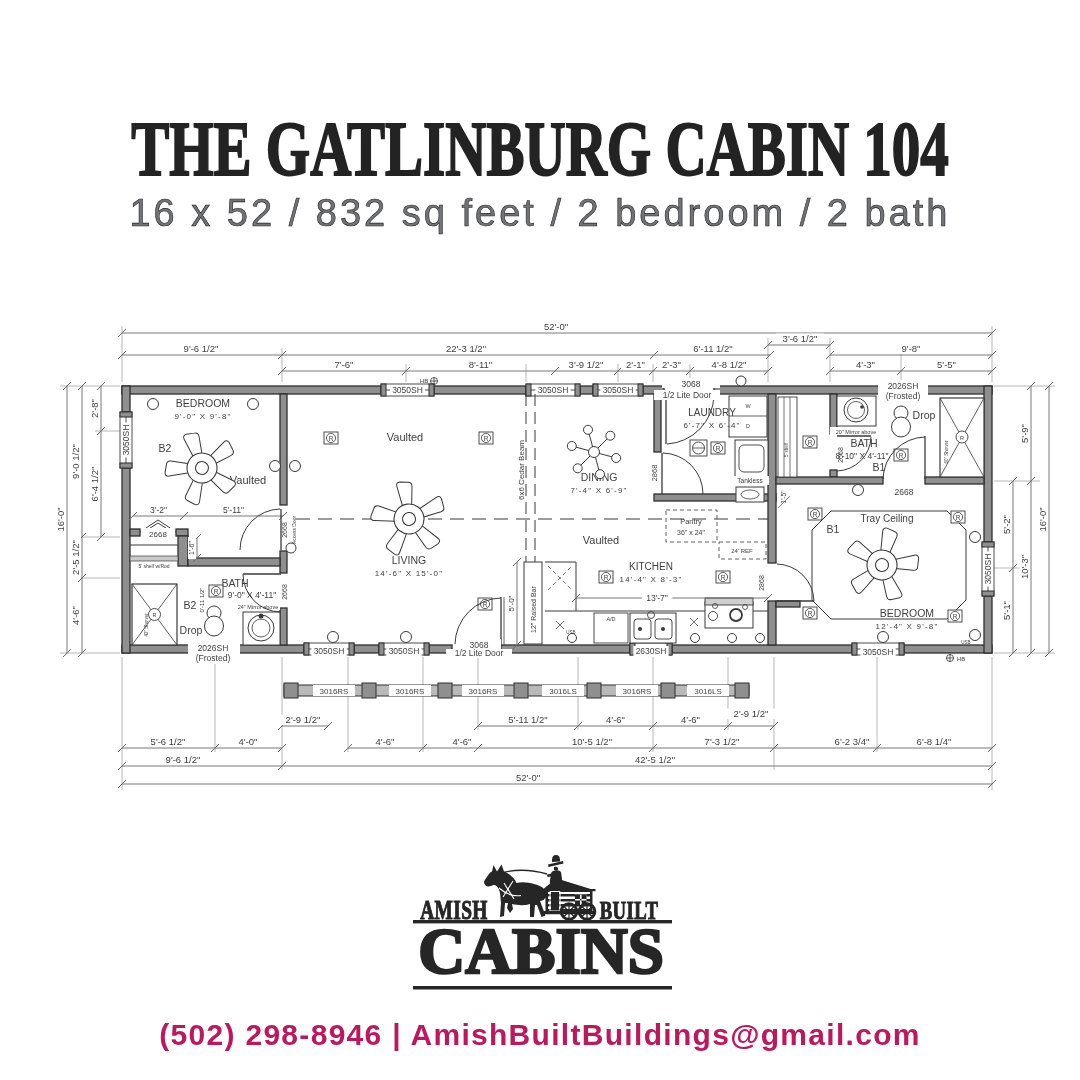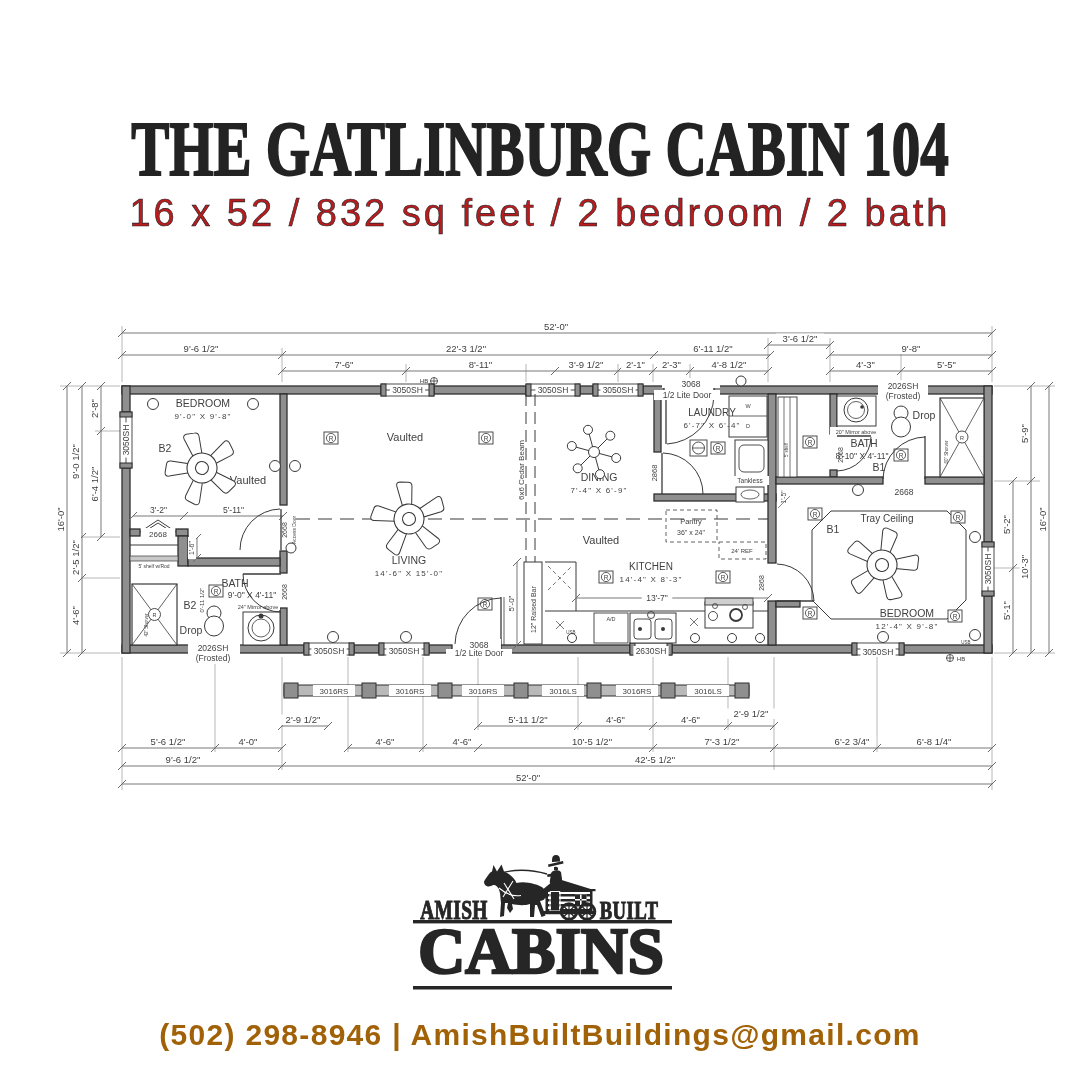--- a/index.html
+++ b/index.html
@@ -9,21 +9,21 @@
 </style>
 </head>
 <body>
 
 <div class="abs" style="left:0; top:103px; width:1080px; text-align:center;
   font-family:'Liberation Serif', serif; font-weight:bold; font-size:57px; color:#232323;
   letter-spacing:0px; white-space:nowrap; transform:scaleY(1.38); transform-origin:center top;
   -webkit-text-stroke:1.4px #232323;">THE GATLINBURG CABIN 104</div>
 
 <div class="abs" style="left:0; top:192px; width:1080px; text-align:center;
-  font-family:'Liberation Sans', sans-serif; font-size:38px; color:#b91c1c; letter-spacing:3px; -webkit-text-stroke:0.6px #1d2129;
+  font-family:'Liberation Sans', sans-serif; font-size:38px; color:#737373; letter-spacing:3px; -webkit-text-stroke:0.6px #1d2129;
   white-space:nowrap;">16 x 52 / 832 sq feet / 2 bedroom / 2 bath</div>
 
 <svg class="abs" style="left:0; top:0;" width="1080" height="1080" viewBox="0 0 1080 1080">
 
 <g>
       <line x1="122" y1="326" x2="122" y2="382" stroke="#999" stroke-width="0.7"></line>
       <line x1="282" y1="348" x2="282" y2="382" stroke="#999" stroke-width="0.7"></line>
       <line x1="406" y1="364" x2="406" y2="382" stroke="#999" stroke-width="0.7"></line>
       <line x1="526" y1="364" x2="526" y2="382" stroke="#999" stroke-width="0.7"></line>
       <line x1="618" y1="364" x2="618" y2="382" stroke="#999" stroke-width="0.7"></line>
@@ -1003,14 +1003,14 @@
 <text x="0" y="0" transform="translate(629 918.5) scale(1.04 1.45)" text-anchor="middle" font-family="Liberation Serif, serif" font-weight="bold" font-size="18" fill="#262626" letter-spacing="0.4" stroke="#262626" stroke-width="0.7">BUILT</text>
 
 <rect x="413" y="920" width="259" height="3.4" fill="#262626"></rect>
 
 <text x="541" y="973" text-anchor="middle" font-family="Liberation Serif, serif" font-weight="bold" font-size="65" fill="#262626" letter-spacing="0" stroke="#262626" stroke-width="2.6" paint-order="stroke">CABINS</text>
 
 <rect x="413" y="986" width="259" height="3.5" fill="#262626"></rect>
 </svg>
 
 <div class="abs" style="left:0; top:1018px; width:1080px; text-align:center;
-  font-family:'Liberation Sans', sans-serif; font-weight:bold; font-size:30px; color:#a16207;
+  font-family:'Liberation Sans', sans-serif; font-weight:bold; font-size:30px; color:#be185d;
   letter-spacing:1.3px; white-space:nowrap;">(502) 298-8946 | AmishBuiltBuildings@gmail.com</div>
 
 </body></html>

